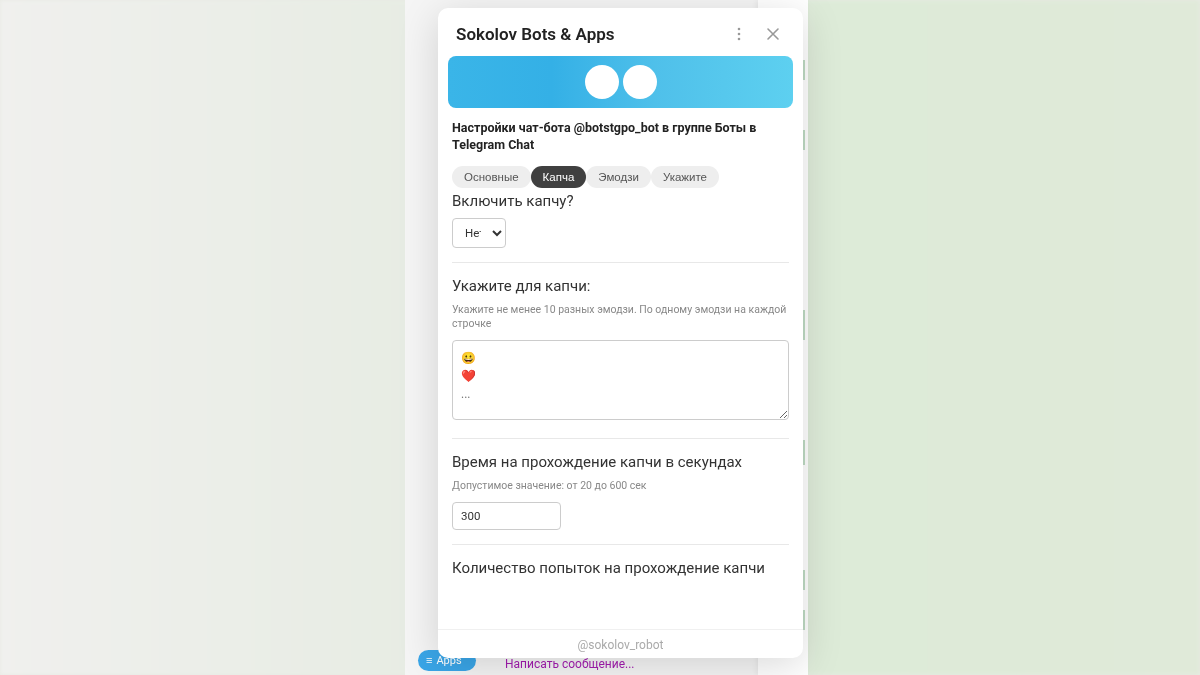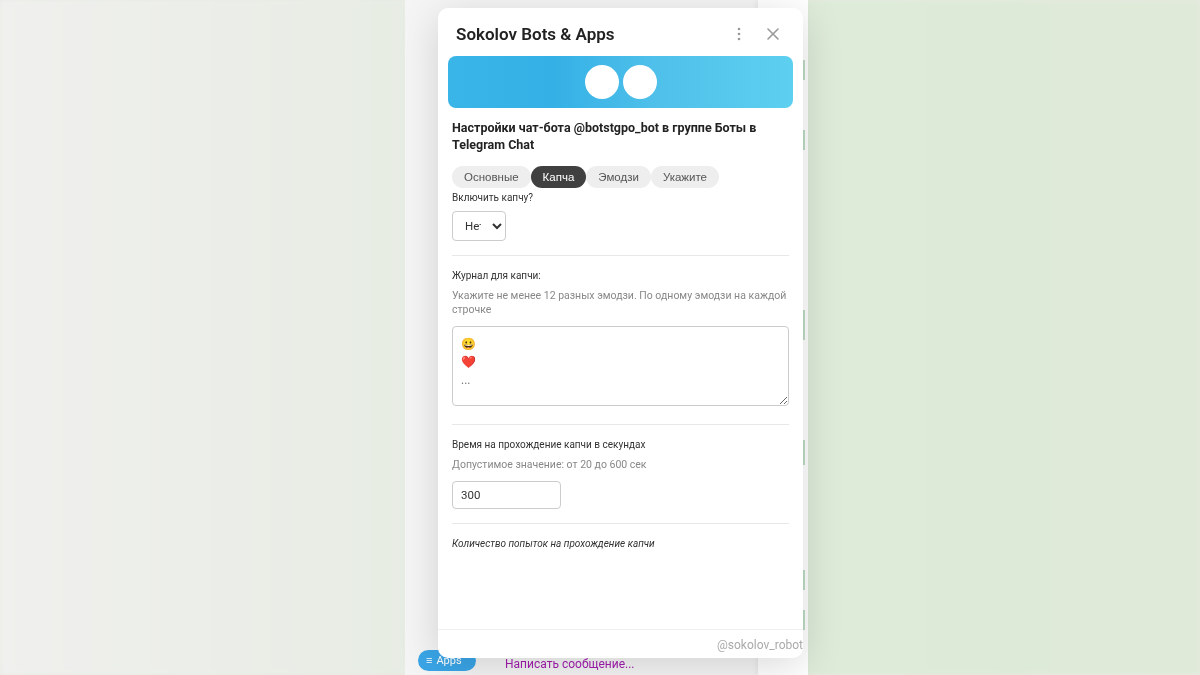--- a/index.html
+++ b/index.html
@@ -124,24 +124,23 @@
       color: #ffffff;
     }
     .section {
       border-bottom: 1px solid #e8e8e8;
       padding-bottom: 14px;
       margin-bottom: 14px;
     }
     .section:last-child {
       border-bottom: none;
       margin-bottom: 0;
-      font-style: italic;
     }
     .field-label {
-      font-size: 10px;
+      font-size: 15px;
       color: #333;
       margin-bottom: 8px;
       display: block;
     }
     .field-hint {
       font-size: 10.5px;
       color: #888;
       line-height: 1.4;
       margin-bottom: 6px;
     }
@@ -166,21 +165,21 @@
       border-radius: 4px;
       padding: 8px;
       font-size: 12px;
       line-height: 1.5;
       color: #888;
       font-family: inherit;
       resize: vertical;
       min-height: 80px;
     }
     .modal-footer {
-      text-align: right;
+      text-align: center;
       padding: 8px 0 6px 0;
       font-size: 12px;
       color: #aaa;
       border-top: 1px solid #f0f0f0;
     }
     .menu-btn-bg {
       position: absolute;
       left: 418px;
       bottom: 4px;
       background: #3aa6e8;
@@ -254,22 +253,22 @@
       </div>
 
       <div class="section">
         <label class="field-label">Включить капчу?</label>
         <select class="select-input">
           <option>Нет</option>
         </select>
       </div>
 
       <div class="section">
-        <label class="field-label">Журнал для капчи:</label>
-        <div class="field-hint" style="margin-bottom:8px;">Укажите не менее 12 разных эмодзи. По одному эмодзи на каждой строчке</div>
+        <label class="field-label">Укажите для капчи:</label>
+        <div class="field-hint" style="margin-bottom:8px;">Укажите не менее 10 разных эмодзи. По одному эмодзи на каждой строчке</div>
         <textarea class="textarea-input" placeholder="😀
 ❤️
 ..." style=""></textarea>
       </div>
 
       <div class="section">
         <label class="field-label">Время на прохождение капчи в секундах</label>
         <div class="field-hint" style="margin-bottom:8px;">Допустимое значение: от 20 до 600 сек</div>
         <input type="text" class="text-input" value="300" style="">
       </div>

